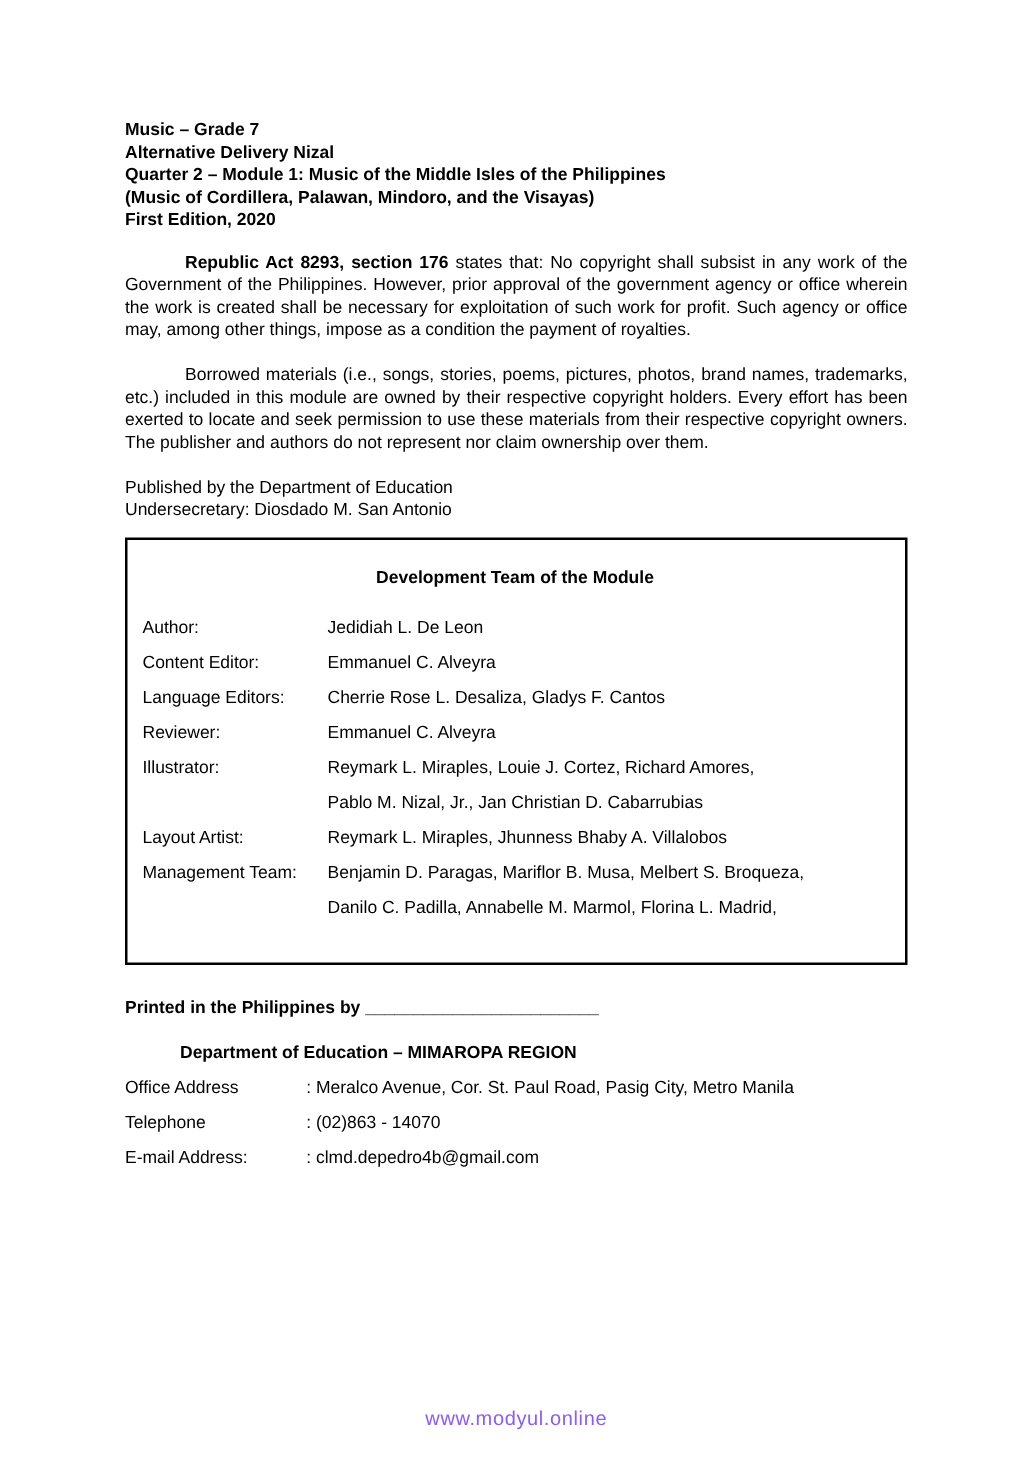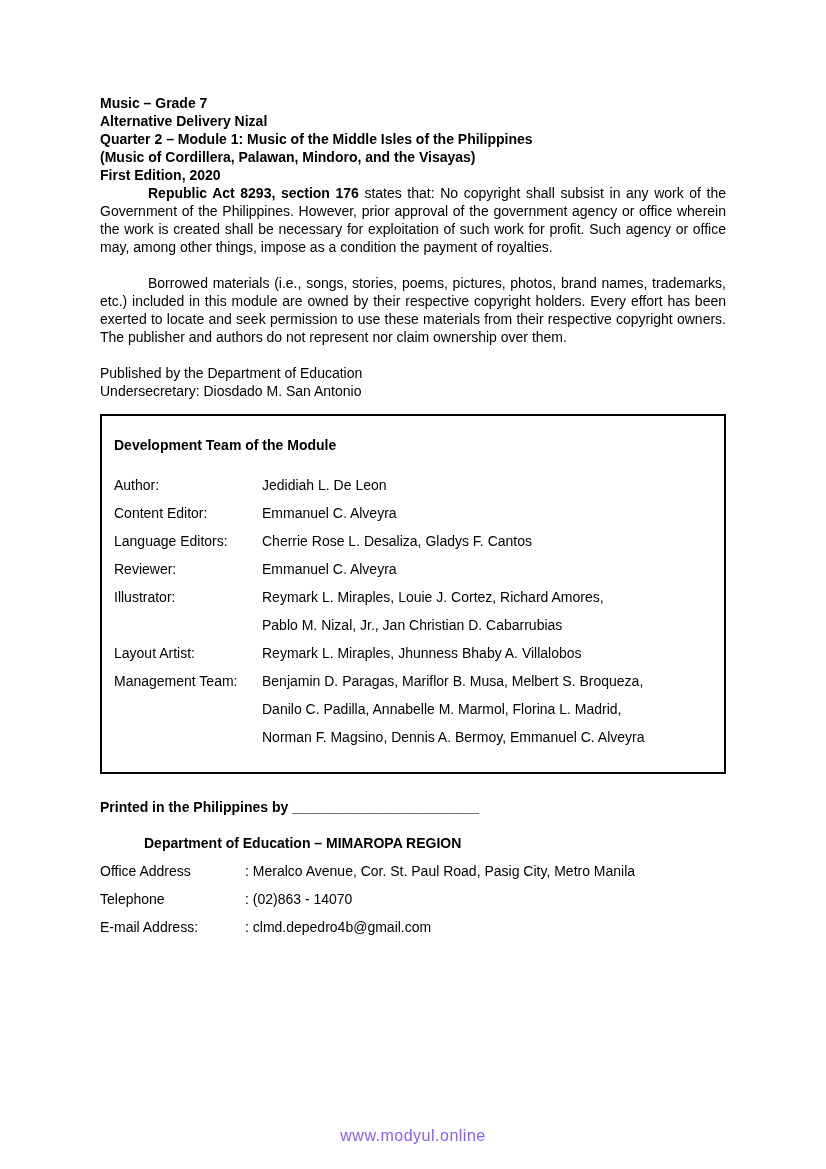--- a/index.html
+++ b/index.html
@@ -15,32 +15,34 @@
     color: #000000;
   }
   .content { padding: 94px 100px 0 100px; }
 
   .header-block { font-weight: bold; }
   .header-block div { white-space: nowrap; }
 
   .para {
     text-align: justify;
     text-indent: 48px;
+    margin-top: 16px;
   }
   .para.second { margin-top: 18px; }
   .bold { font-weight: bold; }
 
   .pub-block { margin-top: 18px; }
 
   .dev-box {
     border: 2px solid #000000;
     margin-top: 14px;
     padding: 20px 14px 16px 12px;
   }
   .dev-title {
+    text-align: center;
     font-weight: bold;
     margin-bottom: 22px;
   }
   .dev-row { display: flex; margin-bottom: 10px; }
   .dev-label { width: 148px; flex-shrink: 0; font-weight: normal; }
   .dev-value { flex: 1; }
 
   .printed { font-weight: bold; margin-top: 24px; white-space: nowrap; }
   .region  { font-weight: bold; margin-top: 18px; white-space: nowrap; margin-left: 44px; }
 
@@ -114,21 +116,20 @@
         <div class="dev-row">
           <div class="dev-label">Management Team:</div>
           <div class="dev-value">Benjamin D. Paragas, Mariflor B. Musa, Melbert S. Broqueza,</div>
         </div>
         <div class="dev-row">
           <div class="dev-label"></div>
           <div class="dev-value">Danilo C. Padilla, Annabelle M. Marmol, Florina L. Madrid,</div>
         </div>
         <div class="dev-row">
           <div class="dev-label"></div>
-          <div class="dev-value">Norman F. Magsino, Dennis A. Bermoy, Emmanuel C. Alveyra</div>
         </div>
       </div>
   </div>
 
   <p class="printed"><span>Printed in the Philippines by </span><span>________________________</span></p>
 
   <p class="region">Department of Education – MIMAROPA REGION</p>
 
   <div class="contact-block" id="contact-rows">
       <div class="contact-row">

